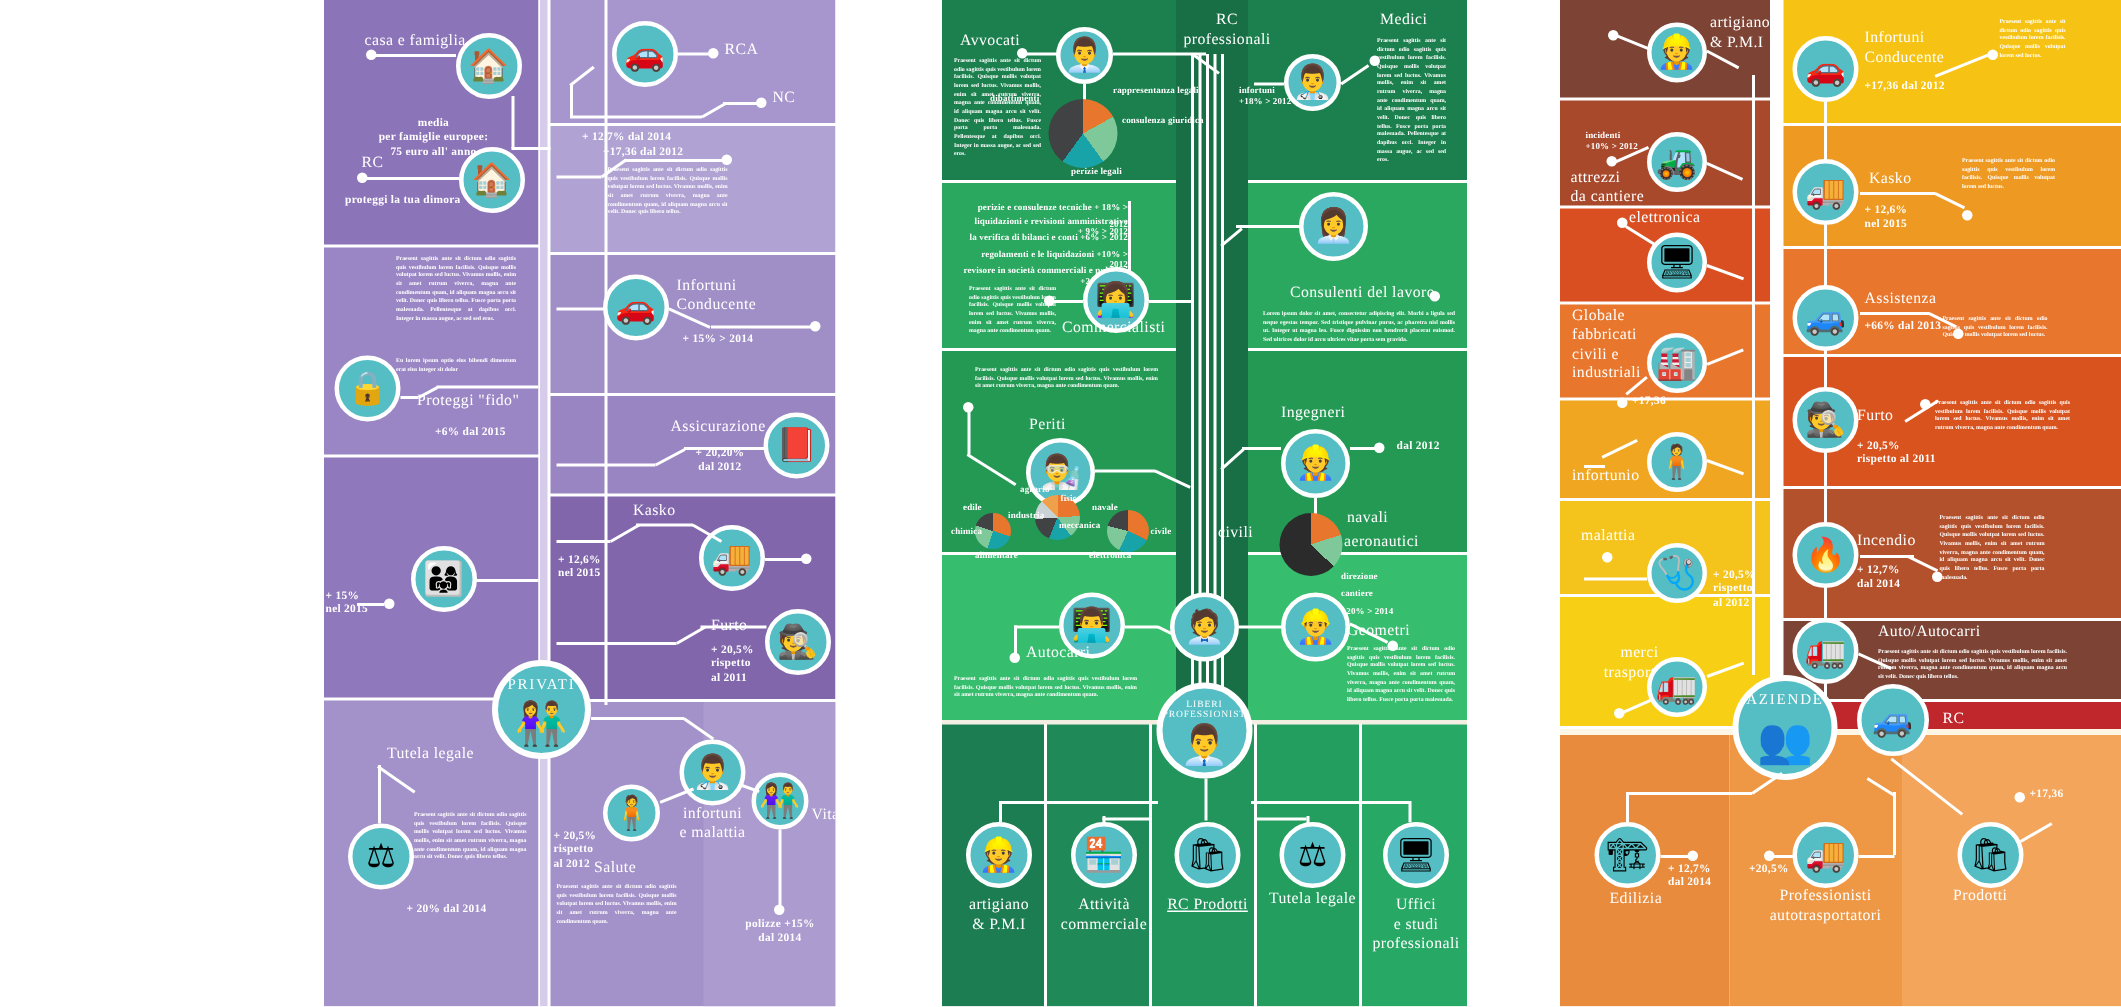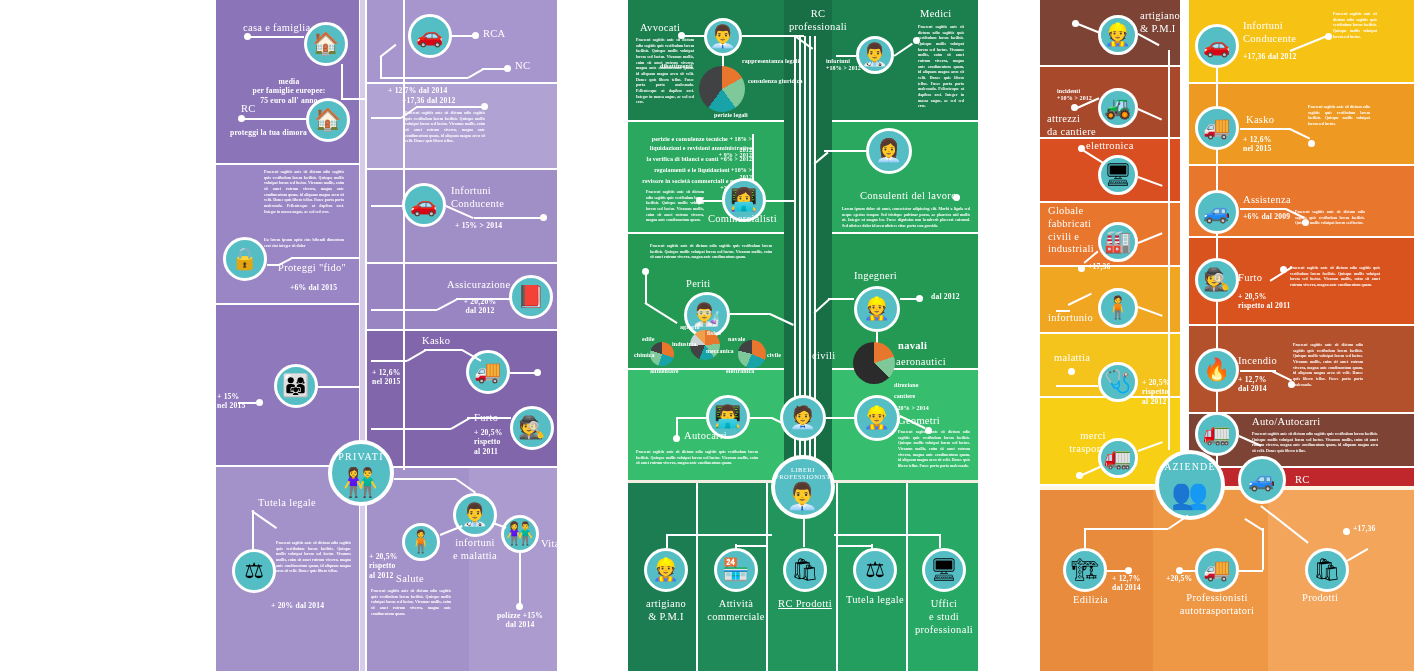--- a/index.html
+++ b/index.html
@@ -350,21 +350,21 @@
         <span class="glyph">👷</span>
       </div>
     <div class="ln lnh" style="left:200px;top:298px;width:26px;"></div>
     <div class="diag" style="left:186px;top:312px;width:20px;transform:rotate(-42deg);"></div>
     <div class="ln lnh" style="left:272px;top:298px;width:18px;"></div>
     <div class="dot" style="left:288px;top:295px;"></div>
     <div class="lbl lbl-sm" style="left:303px;top:292px;">dal 2012</div>
     <div class="ln lnv" style="left:248px;top:332px;height:12px;"></div>
     <div class="pie" style="left:225px;top:342px;width:42px;height:42px;
         background:conic-gradient(from 0deg,#e8762c 0deg 72deg,#7fc89a 72deg 134deg,#2b2b2b 134deg 360deg);"></div>
-    <div class="lbl lbl-mid" style="left:270px;top:340px;font-weight:bold;">navali</div>
+    <div class="lbl lbl-mid" style="left:270px;top:340px;">navali</div>
     <div class="lbl lbl-mid" style="left:268px;top:356px;">aeronautici</div>
     <div class="lbl lbl-mid" style="left:184px;top:350px;">civili</div>
 
     <div class="node" style="left:78px;top:395px;width:44px;height:44px;">
         <span class="glyph">👨‍💻</span>
       </div>
     <div class="ln lnh" style="left:122px;top:417px;width:22px;"></div>
     <div class="diag" style="left:144px;top:417px;width:24px;transform:rotate(26deg);"></div>
     <div class="ln lnh" style="left:48px;top:417px;width:30px;"></div>
     <div class="ln lnv" style="left:48px;top:417px;height:20px;"></div>
@@ -542,21 +542,21 @@
 nel 2015</div>
     <div class="ln lnh" style="left:200px;top:128px;width:50px;"></div>
     <div class="diag" style="left:250px;top:128px;width:22px;transform:rotate(26deg);"></div>
     <div class="dot" style="left:268px;top:140px;"></div>
     <div class="para" style="left:268px;top:105px;width:62px;">Praesent sagittis ante sit dictum odio sagittis quis vestibulum lorem facilisis. Quisque mollis volutpat lorem sed luctus.</div>
 
     <div class="node" style="left:155px;top:190px;width:44px;height:44px;">
         <span class="glyph">🚙</span>
       </div>
     <div class="lbl lbl-mid" style="left:203px;top:194px;">Assistenza</div>
-    <div class="lbl lbl-sm" style="left:203px;top:212px;">+6% dal 2009</div>
+    <div class="lbl lbl-sm" style="left:203px;top:212px;">+66% dal 2013</div>
     <div class="ln lnh" style="left:200px;top:208px;width:46px;"></div>
     <div class="diag" style="left:246px;top:208px;width:20px;transform:rotate(26deg);"></div>
     <div class="dot" style="left:262px;top:219px;"></div>
     <div class="para" style="left:255px;top:210px;width:70px;">Praesent sagittis ante sit dictum odio sagittis quis vestibulum lorem facilisis. Quisque mollis volutpat lorem sed luctus.</div>
 
     <div class="node" style="left:155px;top:258px;width:44px;height:44px;">
         <span class="glyph">🕵</span>
       </div>
     <div class="lbl lbl-mid" style="left:198px;top:272px;">Furto</div>
     <div class="lbl lbl-sm" style="left:198px;top:292px;">+ 20,5%

